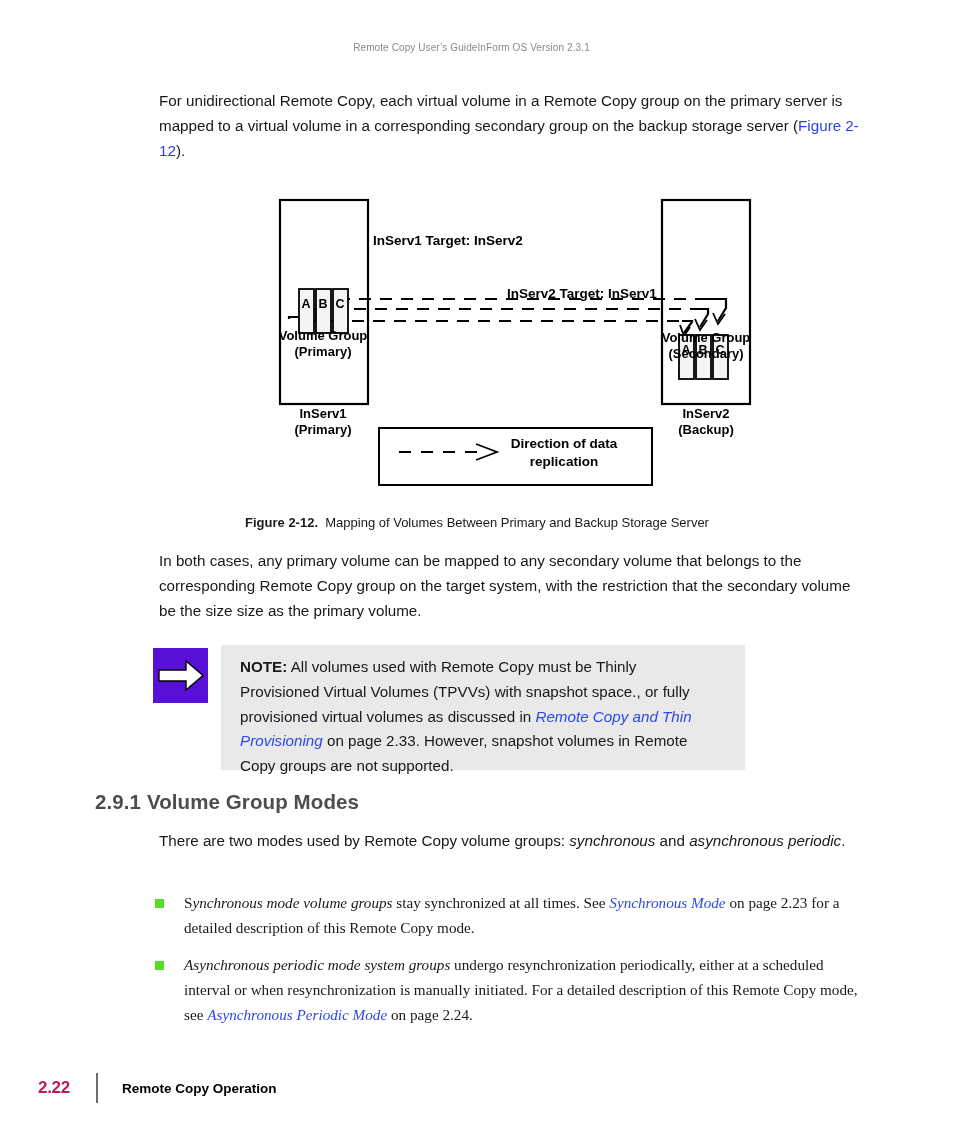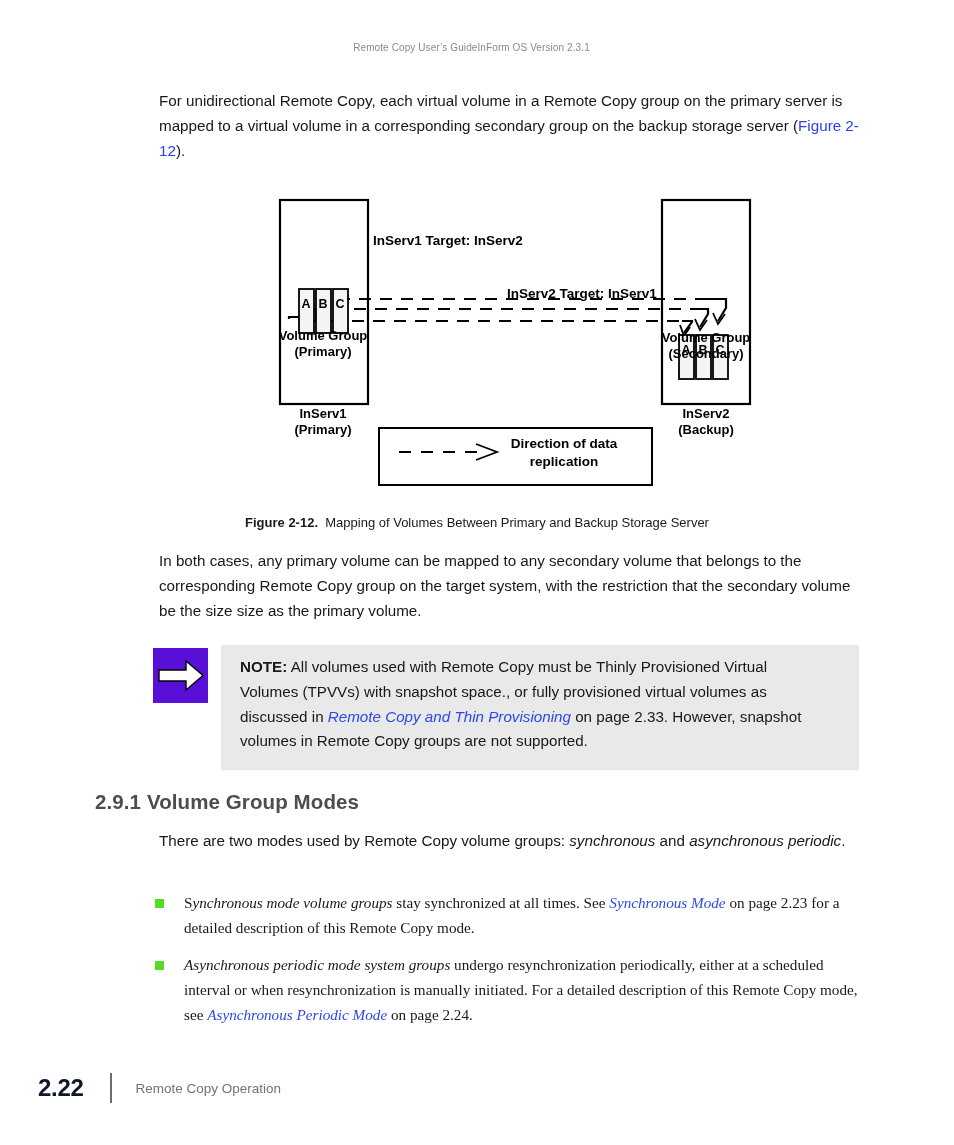--- a/index.html
+++ b/index.html
@@ -87,21 +87,21 @@
     top: 3px;
     width: 55px;
     height: 55px;
     background: #5810d8;
   }
   #note-icon svg { display: block; }
   #note-body {
     position: absolute;
     left: 68px;
     top: 0;
-    width: 638px;
+    width: 524px;
     height: 125px;
     background: #e9e9e9;
     box-sizing: border-box;
     padding: 10px 30px 10px 19px;
     font-size: 15.2px;
     line-height: 24.8px;
     color: #181818;
   }
   #note-body b { font-weight: bold; }
 
@@ -144,35 +144,35 @@
   
   #page-footer {
     position: absolute;
     left: 38px;
     top: 1072px;
     display: flex;
     align-items: center;
     height: 32px;
   }
   #footer-page-number {
-    font-size: 24px;
-    font-weight: bold;
-    color: #0f172a;
+    font-size: 17px;
+    font-weight: bold;
+    color: #be185d;
     letter-spacing: -0.3px;
   }
   #footer-divider {
     width: 2px;
     height: 30px;
     background: #6d6d6d;
     margin: 0 24px 0 26px;
   }
   #footer-section-title {
     font-size: 13.5px;
-    font-weight: normal;
-    color: #737373;
+    font-weight: bold;
+    color: #000000;
   }
 </style>
 </head>
 <body>
 
 <div id="running-header">
   <span>Remote Copy User’s Guide</span>
   <span>InForm OS Version 2.3.1</span>
 </div>
 

